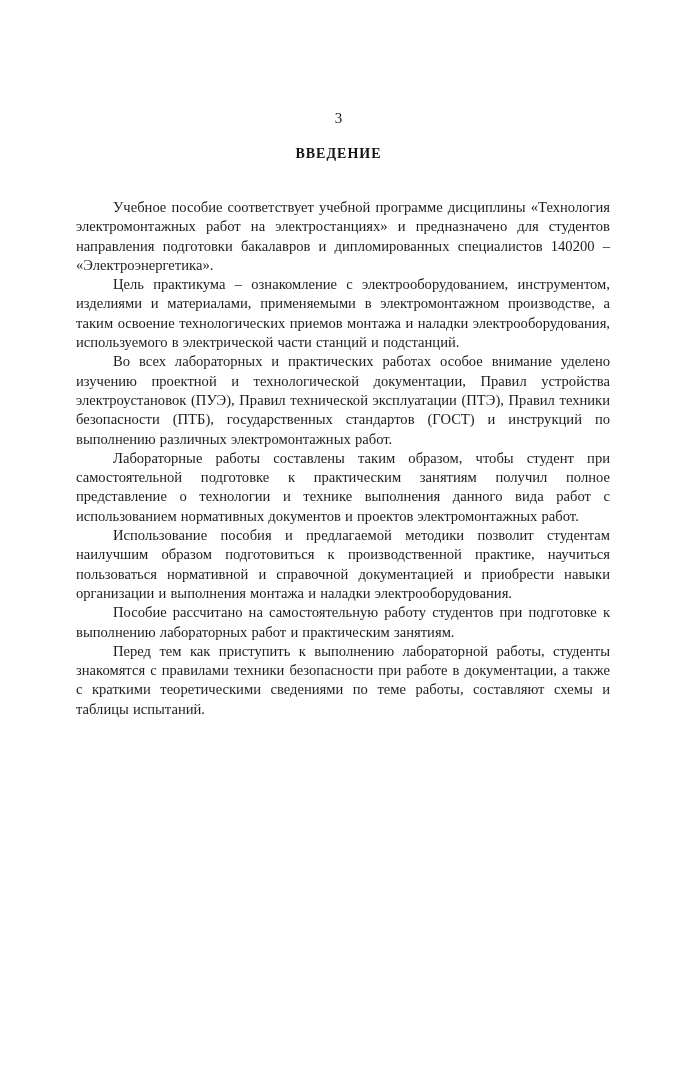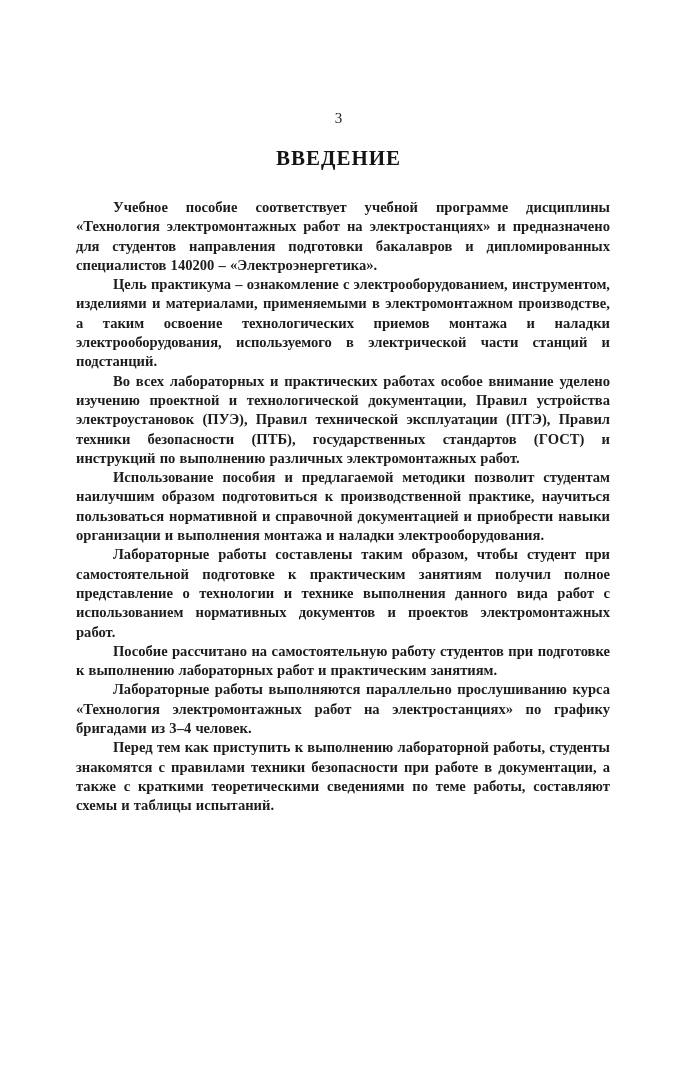--- a/index.html
+++ b/index.html
@@ -26,54 +26,52 @@
     font-size: 15px;
     color: #1c1c1c;
   }
   .page-title {
     position: absolute;
     top: 146px;
     left: 0;
     right: 0;
     margin: 0;
     text-align: center;
-    font-size: 21px;
+    font-size: 14px;
     font-weight: bold;
     letter-spacing: 1px;
     color: #141414;
   }
   .body-text {
     position: absolute;
     top: 198px;
     left: 76px;
     width: 534px;
     font-size: 14.6px;
     line-height: 19.3px;
     text-align: justify;
     color: #1c1c1c;
   }
   .body-text p {
     margin: 0;
     padding: 0;
     text-indent: 37px;
     word-spacing: 0.5px;
-    font-weight: bold;
   }
 </style>
 </head>
 <body>
 
 <div class="page">
   <div class="page-number">3</div>
 
   <h1 class="page-title">ВВЕДЕНИЕ</h1>
 
   <div class="body-text">
     <p>Учебное пособие соответствует учебной программе дисциплины «Технология электромонтажных работ на электростанциях» и предназначено для студентов направления подготовки бакалавров и дипломированных специалистов 140200 – «Электроэнергетика».</p>
     <p>Цель практикума – ознакомление с электрооборудованием, инструментом, изделиями и материалами, применяемыми в электромонтажном производстве, а таким освоение технологических приемов монтажа и наладки электрооборудования, используемого в электрической части станций и подстанций.</p>
     <p>Во всех лабораторных и практических работах особое внимание уделено изучению проектной и технологической документации, Правил устройства электроустановок (ПУЭ), Правил технической эксплуатации (ПТЭ), Правил техники безопасности (ПТБ), государственных стандартов (ГОСТ) и инструкций по выполнению различных электромонтажных работ.</p>
+    <p>Лабораторные работы составлены таким образом, чтобы студент при самостоятельной подготовке к практическим занятиям получил полное представление о технологии и технике выполнения данного вида работ с использованием нормативных документов и проектов электромонтажных работ.</p>
     <p>Использование пособия и предлагаемой методики позволит студентам наилучшим образом подготовиться к производственной практике, научиться пользоваться нормативной и справочной документацией и приобрести навыки организации и выполнения монтажа и наладки электрооборудования.</p>
-    <p>Лабораторные работы составлены таким образом, чтобы студент при самостоятельной подготовке к практическим занятиям получил полное представление о технологии и технике выполнения данного вида работ с использованием нормативных документов и проектов электромонтажных работ.</p>
     <p>Пособие рассчитано на самостоятельную работу студентов при подготовке к выполнению лабораторных работ и практическим занятиям.</p>
-    <p>Лабораторные работы выполняются параллельно прослушиванию курса «Технология электромонтажных работ на электростанциях» по графику бригадами из 3–4 человек.</p>
     <p>Перед тем как приступить к выполнению лабораторной работы, студенты знакомятся с правилами техники безопасности при работе в документации, а также с краткими теоретическими сведениями по теме работы, составляют схемы и таблицы испытаний.</p>
   </div>
 </div>
 
 </body></html>

